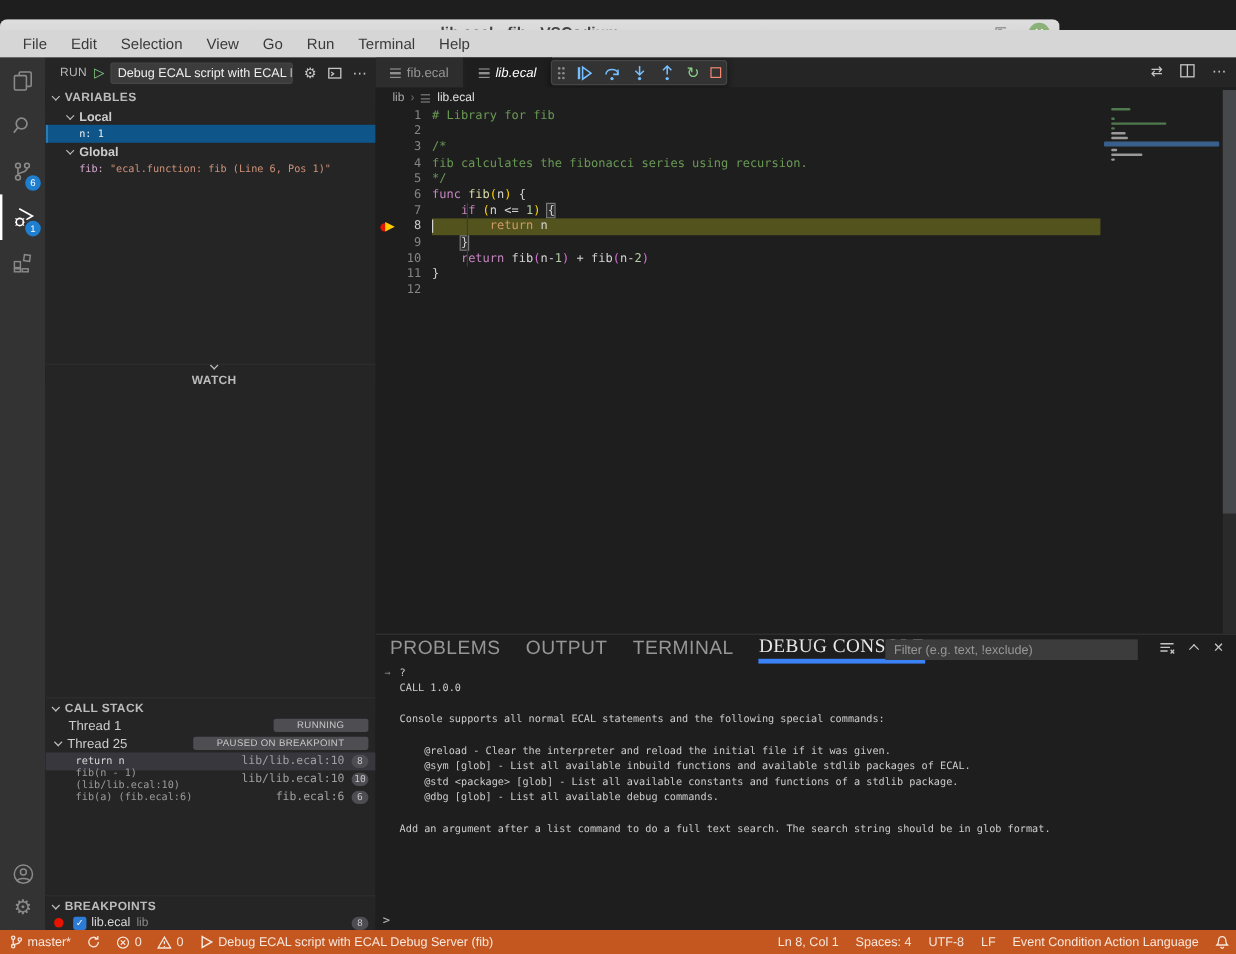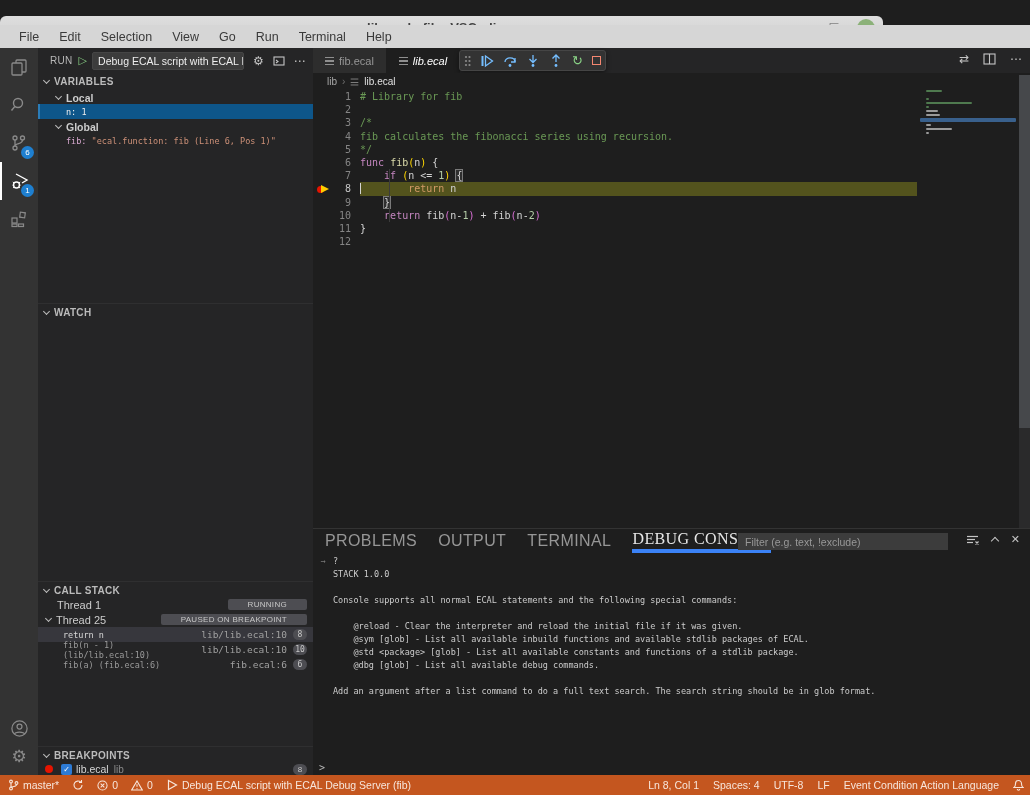--- a/index.html
+++ b/index.html
@@ -219,21 +219,21 @@
       <span class="var-name">n:</span>&nbsp;<span class="var-val-num">1</span>
     </div>
     <div class="row" style="position:absolute; top:71px; padding-left:18px; gap:5px;">
       <span class="chev"></span>
         <span class="group-label">Global</span>
     </div>
     <div class="row var-row mono" style="position:absolute; top:85px; width:275px;">
       <span class="var-name">fib:</span>&nbsp;<span class="var-val-str">"ecal.function: fib (Line 6, Pos 1)"</span>
     </div>
 
-    <div class="section-header" style="top:255px;">
+    <div class="section-header" style="top:255px;flex-direction:column;">
       <span class="chev"></span>
         <span>WATCH</span>
     </div>
 
     <div class="section-header" style="top:533px;">
       <span class="chev"></span>
         <span>CALL STACK</span>
     </div>
     <div id="call-stack-rows" style="position:absolute; top:549px; width:275px;">
         <div class="row cs-row">
@@ -448,21 +448,21 @@
               <line x1="1" y1="5.5" x2="9" y2="5.5"></line>
               <line x1="1" y1="8.5" x2="7" y2="8.5"></line>
               <path d="M9.5 7.5l3 3M12.5 7.5l-3 3"></path>
             </g>
           </svg>
         <span class="chev-up"></span>
         <span style="font-size:11px;">✕</span>
       </div>
       <div id="console">
           <div class="con-line"><span class="con-gutter">→</span><span>?</span></div>
-          <div class="con-line"><span class="con-gutter"></span><span>STACK 1.0.0</span></div>
+          <div class="con-line"><span class="con-gutter"></span><span>CALL 1.0.0</span></div>
           <div class="con-line"><span class="con-gutter"></span><span></span></div>
           <div class="con-line"><span class="con-gutter"></span><span>Console supports all normal ECAL statements and the following special commands:</span></div>
           <div class="con-line"><span class="con-gutter"></span><span></span></div>
           <div class="con-line"><span class="con-gutter"></span><span>    @reload - Clear the interpreter and reload the initial file if it was given.</span></div>
           <div class="con-line"><span class="con-gutter"></span><span>    @sym [glob] - List all available inbuild functions and available stdlib packages of ECAL.</span></div>
           <div class="con-line"><span class="con-gutter"></span><span>    @std &lt;package&gt; [glob] - List all available constants and functions of a stdlib package.</span></div>
           <div class="con-line"><span class="con-gutter"></span><span>    @dbg [glob] - List all available debug commands.</span></div>
           <div class="con-line"><span class="con-gutter"></span><span></span></div>
           <div class="con-line"><span class="con-gutter"></span><span>Add an argument after a list command to do a full text search. The search string should be in glob format.</span></div>
         </div>

